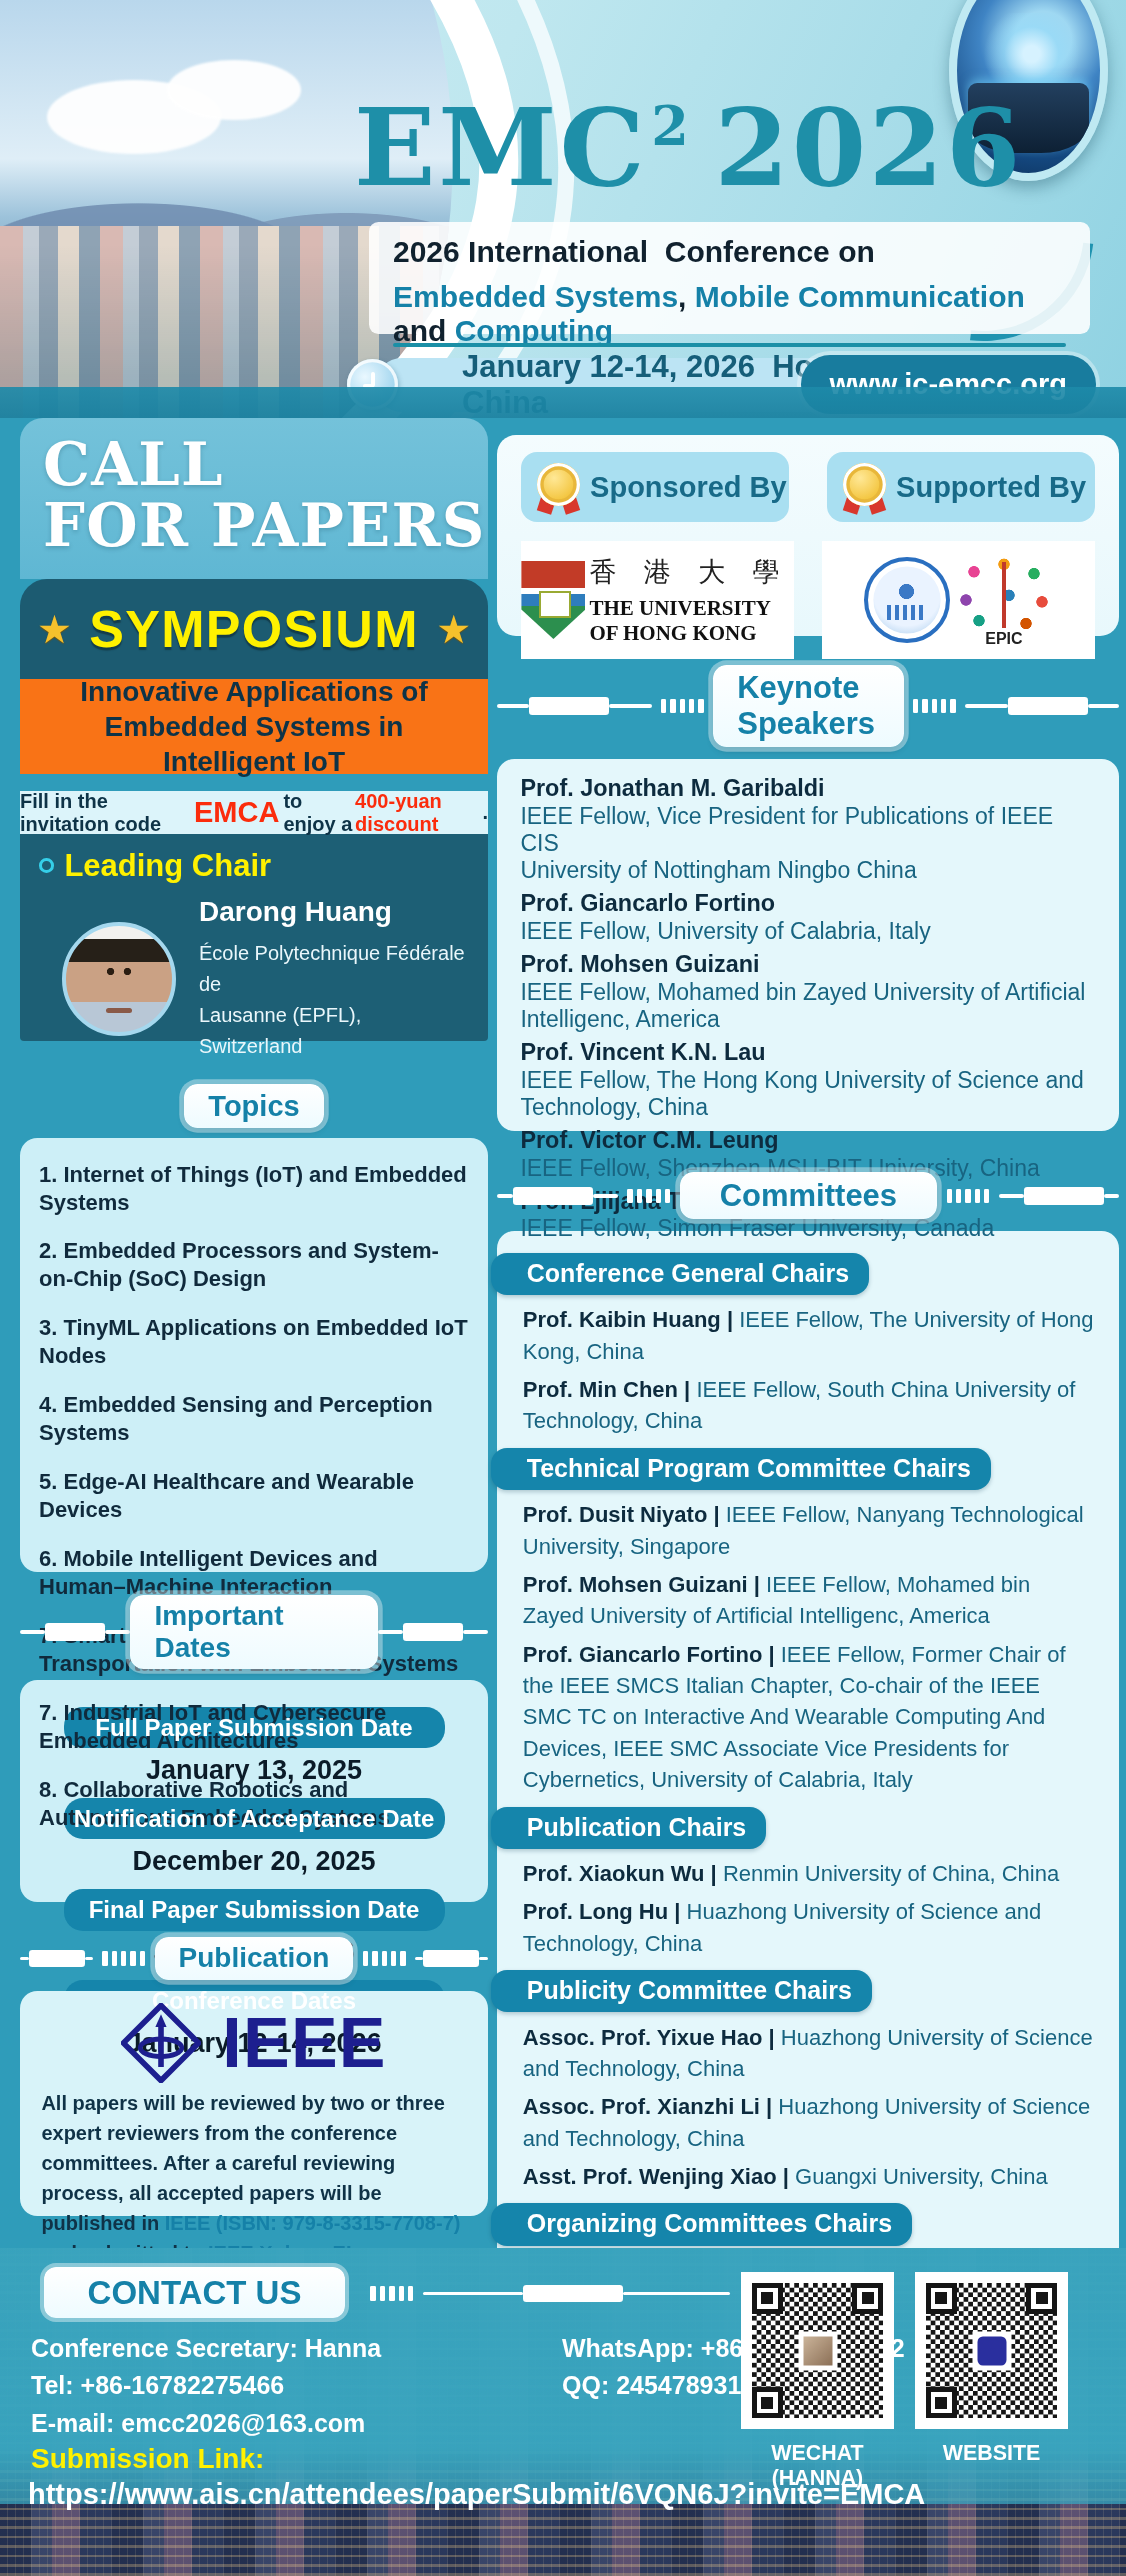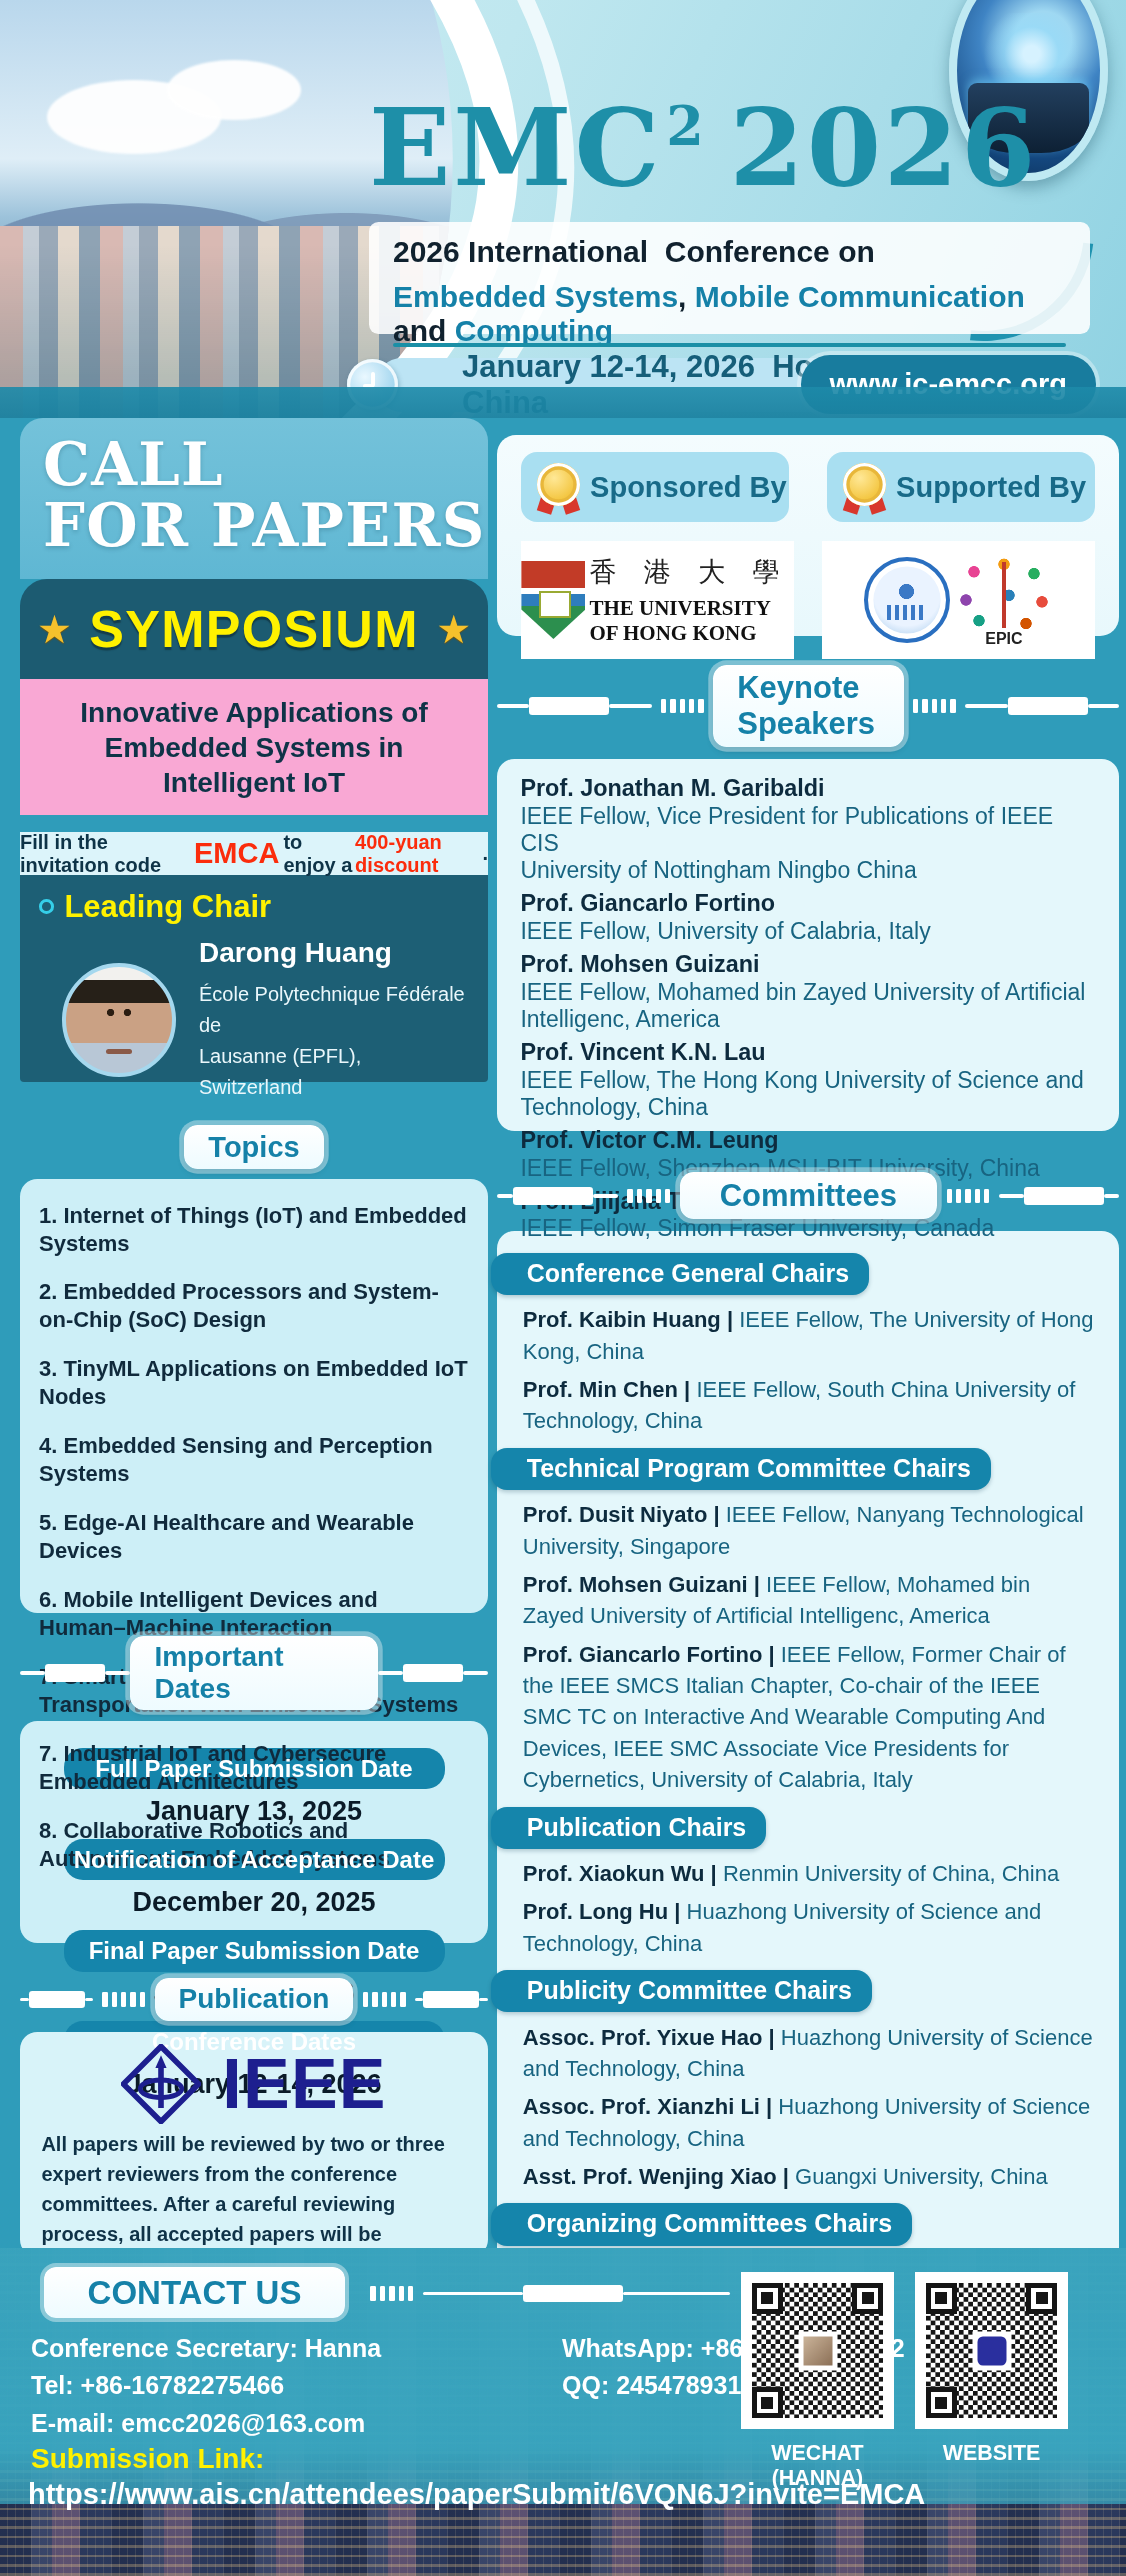--- a/index.html
+++ b/index.html
@@ -33,21 +33,21 @@
            border:8px solid #bfe9f2;
            background:radial-gradient(circle at 60% 35%, #9fd8f2 0 18%, #3f84c4 40%, #14477e 75%, #0c2f57 100%);
            box-shadow:0 6.7px 16px rgba(10,60,80,.35); overflow:hidden; }
   .globe::before { content:""; position:absolute; left:14%; top:22%; width:76%; height:40%;
            background:radial-gradient(circle at 50% 50%, #d6f2ff 0 12%, rgba(150,220,250,.55) 40%, transparent 70%); }
   .globe::after { content:""; position:absolute; left:8%; bottom:10%; width:84%; height:34%;
            background:linear-gradient(180deg,#23405f,#0d2034); border-radius:9.4px 9.4px 40% 40%;
            box-shadow:0 -4px 9.4px rgba(120,220,255,.5); }
   .globe-arc { position:absolute; right:33px; top:120px; width:221px; height:221px; border-radius:50%;
            border:10.7px solid transparent; border-bottom-color:#1f93b0; transform:rotate(-38deg); }
-  .hero-title { position:absolute; left:369px; top:94px; font-family:"DejaVu Serif", serif;
+  .hero-title { position:absolute; left:354px; top:94px; font-family:"DejaVu Serif", serif;
            font-weight:bold; font-size:107px; color:#1E8FA8; letter-spacing:2.7px; line-height:1; }
   .hero-title sup { font-size:54px; vertical-align:40px; margin-left:4px; }
   .hero-title .yr { margin-left:23px; }
   .hero-box { position:absolute; left:369px; top:222px; width:721px; height:112px;
            background:rgba(255,255,255,.88); border-radius:9.4px; padding:13.4px 24px 0; }
   .hero-box .l1 { font-size:30px; font-weight:bold; color:#10212e; white-space:pre-wrap; }
   .hero-box .l2 { font-size:30px; font-weight:bold; color:#10212e; margin-top:10.7px; white-space:pre-wrap; }
   .hero-box .acc { color:#1581A8; }
   .hero-underline { position:absolute; left:393px; top:343px; width:673px; height:4px; background:#1B8FA6; border-radius:2px; }
   .hero-daterow { position:absolute; left:347px; top:355px; width:749px; height:58px; }
@@ -72,21 +72,21 @@
   
   .call-panel { height:161px; background:linear-gradient(#74c2da,#5FB7D3); border-radius:23px 23px 0 0;
            padding:17.4px 0 0 23px; }
   .call-panel .cl { font-family:"DejaVu Serif", serif; font-weight:bold; color:#fff;
            font-size:59px; line-height:1.02; letter-spacing:1.3px; text-shadow:0 2px 4px rgba(10,60,80,.25); }
   .symposium { height:100px; background:#1C5B71; border-radius:27px 27px 0 0; display:flex;
            align-items:center; justify-content:center; gap:17.4px; }
   .symposium .sy { font-size:52px; font-weight:bold; color:#FFF100; letter-spacing:1.3px;
            text-shadow:0 2.7px 1.3px rgba(0,0,0,.35); }
   .star { font-size:39px; color:#F6C12C; text-shadow:0 1.3px 1.3px #7a5506; }
-  .theme { height:136px; background:#f9a8d4; display:flex; align-items:center; justify-content:center;
+  .theme { height:95px; background:#f97316; display:flex; align-items:center; justify-content:center;
            text-align:center; padding:0 20px; font-size:28px; font-weight:bold; color:#0E3347; line-height:1.25; }
   .invite { height:43px; margin-top:17.4px; background:#DCF4FA; display:flex; align-items:center;
            justify-content:center; font-size:20px; font-weight:bold; color:#0E3347; white-space:pre-wrap; }
   .invite .code { color:#FB2C0C; font-size:29px; margin:0 4px; }
   .invite .hl { color:#FB2C0C; }
   .chair-panel { height:207px; margin-top:0; background:#1D5F75; border-radius:0 0 4px 4px; padding:13.4px 19px 0; }
   .chair-head { display:flex; align-items:center; gap:10.7px; }
   .ring { width:14.7px; height:14.7px; border:3.3px solid #35cfe9; border-radius:50%; }
   .chair-head .tt { font-size:31px; font-weight:bold; color:#FFF100; }
   .chair-body { display:flex; margin-top:12px; align-items:center; }

